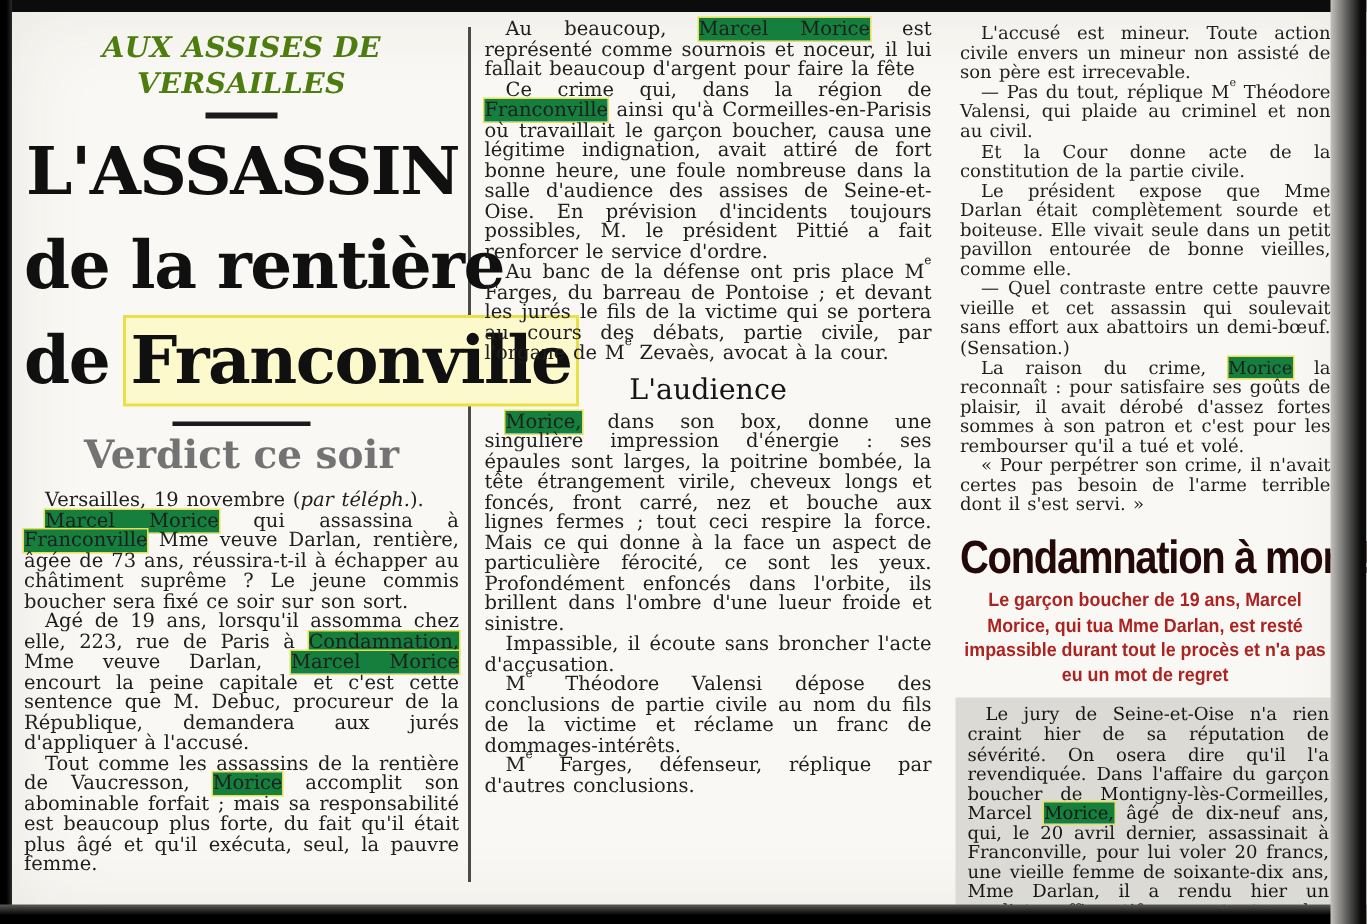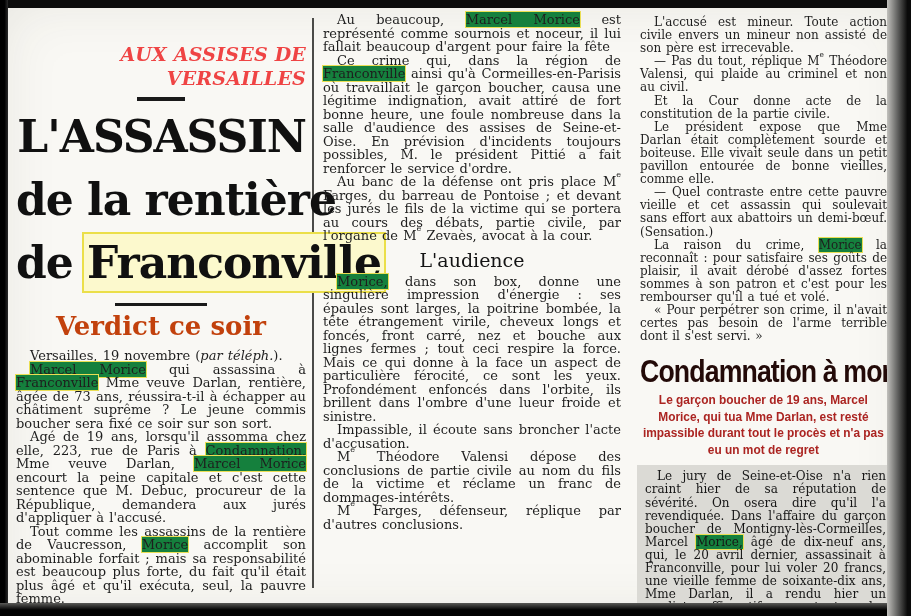--- a/index.html
+++ b/index.html
@@ -18,27 +18,27 @@
   .band-right{position:absolute;left:887px;top:0;width:24px;height:616px;
     background:linear-gradient(to right,#c2c1bd,#6a6a68 40%,#0a0a0a 85%);}
   
   .col{position:absolute;top:16px;}
   .col1{left:16px;width:290px;}
   .col2{left:323px;top:13px;width:298px;}
   .col3{left:640px;width:247px;}
   .divider{position:absolute;left:312px;top:18px;width:2px;height:570px;background:#4b4b48;}
   
   .kicker{font-weight:bold;font-style:italic;font-size:19px;line-height:24px;
-    text-align:right;letter-spacing:.2px;color:#ef4444;margin-top:26px;}
+    text-align:center;letter-spacing:.2px;color:#4d7c0f;margin-top:4px;}
   .kicker-rule{width:48px;height:4px;background:#1a1a1a;margin:7px auto 0;}
   .headline{font-weight:bold;font-size:44px;line-height:63px;text-align:center;
     letter-spacing:-1px;color:#101010;margin-top:4px;}
   .headline .hline{display:block;white-space:nowrap;}
   .mid-rule{width:92px;height:3px;background:#1a1a1a;margin:9px auto 5px;}
-  .subhead1{font-weight:bold;font-size:26px;line-height:30px;text-align:center;color:#c2410c;margin:0 0 8px;}
+  .subhead1{font-weight:bold;font-size:26px;line-height:30px;text-align:center;color:#737373;margin:0 0 8px;}
   .subhead2{font-weight:normal;font-size:19px;line-height:24px;text-align:center;color:#141414;margin:5px 0 3px;}
   
   .body-text p{margin:0;text-indent:14px;font-size:13px;line-height:13.5px;
     text-align:justify;letter-spacing:0;word-spacing:1px;}
   .col3 .body-text p{font-size:12px;line-height:13.1px;}
   sup{font-size:62%;line-height:0;position:relative;top:-.45em;}
   .i{font-style:italic;}
   .hl{background:#15803d;box-shadow:0 0 0 1px #eade54;}
   .hl-title{background:#fcf9cd;box-shadow:0 0 0 3px #fcf9cd,0 0 0 5px #ebdf49;}
   

